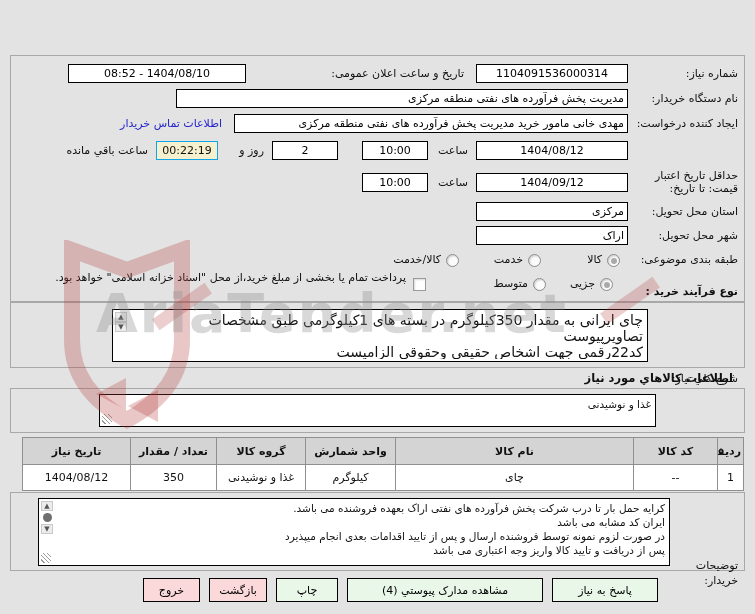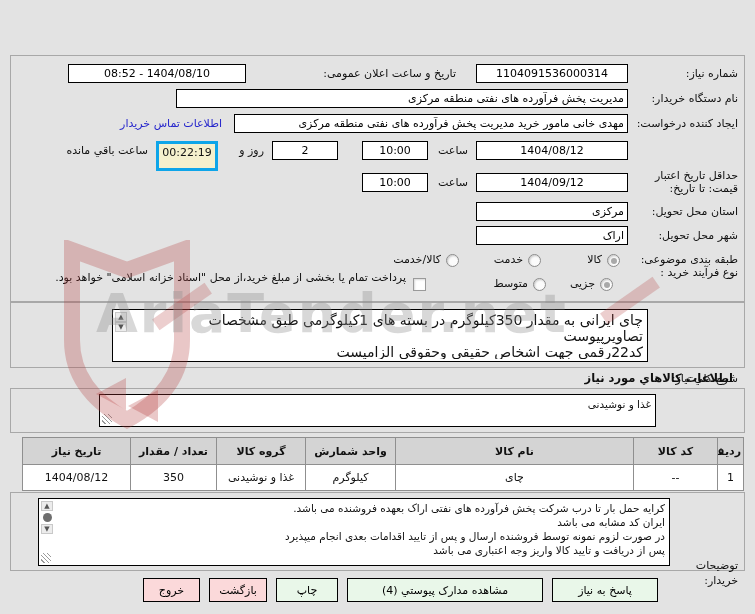--- a/index.html
+++ b/index.html
@@ -16,21 +16,21 @@
   .notes-panel{top:492px;height:79px;}
 
   .lbl{position:absolute;text-align:right;color:#101010;line-height:13px;white-space:nowrap;}
   .lbl.wrap{white-space:normal;}
   .bold{font-weight:normal;margin-top:43px;}
 
   .field{position:absolute;height:19px;border:1px solid #000;background:#fff;font:11px "DejaVu Sans",sans-serif;
     box-sizing:border-box;padding:0 3px;direction:rtl;}
   .center{text-align:center;}
   .rightal{text-align:right;}
-  .countdown{position:absolute;height:30px;box-sizing:border-box;border:3px solid #0ea5e9;background:#f5f0cd;
+  .countdown{position:absolute;height:19px;box-sizing:border-box;border:1px solid #0ea5e9;background:#f5f0cd;
     text-align:center;line-height:17px;font-size:11px;}
 
   .link{position:absolute;color:#2626cc;cursor:pointer;white-space:nowrap;}
 
   .radio{position:absolute;width:11px;height:11px;border-radius:50%;border:1px solid #8b8b8b;background:#fbfbfb;
     box-shadow:inset 1px 1px 2px rgba(0,0,0,.2);}
   .radio.on::after{content:"";position:absolute;left:2.5px;top:2.5px;right:2.5px;bottom:2.5px;border-radius:50%;background:#a9a9a9;}
   .checkbox{position:absolute;width:11px;height:11px;border:1px solid #9a9a9a;background:#fff;box-shadow:inset 1px 1px 2px rgba(0,0,0,.15);}
 
   .textbox{position:absolute;background:#fff;border:1px solid #000;box-sizing:border-box;direction:rtl;}
@@ -68,21 +68,21 @@
 </head>
 <body>
 
 <div class="screen">
 
 
   <div class="panel main-panel">
 
     <div class="lbl" style="top:11px;right:6px;">شماره نیاز:</div>
     <input class="field center" style="top: 8px; right: 116px; width: 152px;" readonly="" value="1104091536000314">
-    <div class="lbl" style="top:11px;right:288px;">تاریخ و ساعت اعلان عمومی:</div>
+    <div class="lbl" style="top:11px;right:280px;">تاریخ و ساعت اعلان عمومی:</div>
     <input class="field center" style="top: 8px; right: 498px; width: 178px;" readonly="" value="1404/08/10 - 08:52">
 
     <div class="lbl" style="top:36px;right:6px;">نام دستگاه خریدار:</div>
     <input class="field rightal" style="top: 33px; right: 116px; width: 452px;" readonly="" value="مدیریت پخش فرآورده های نفتی منطقه مرکزی">
 
     <div class="lbl" style="top:61px;right:6px;">ایجاد کننده درخواست:</div>
     <input class="field rightal" style="top: 58px; right: 116px; width: 394px;" readonly="" value="مهدی خانی مامور خرید مدیریت پخش فرآورده های نفتی منطقه مرکزی">
     <div class="link" style="top:61px;right:522px;">اطلاعات تماس خریدار</div>
 
     <input class="field center" style="top: 85px; right: 116px; width: 152px;" readonly="" value="1404/08/12">
@@ -105,21 +105,21 @@
     <input class="field rightal" style="top: 170px; right: 116px; width: 152px;" readonly="" value="اراک">
 
     <div class="lbl" style="top:197px;right:6px;">طبقه بندی موضوعی:</div>
     <span class="radio on" style="top:198px;right:124px;"></span>
     <div class="lbl" style="top:197px;right:142px;">کالا</div>
     <span class="radio" style="top:198px;right:203px;"></span>
     <div class="lbl" style="top:197px;right:221px;">خدمت</div>
     <span class="radio" style="top:198px;right:285px;"></span>
     <div class="lbl" style="top:197px;right:303px;">کالا/خدمت</div>
 
-    <div class="lbl" style="top:210px;right:6px;">نوع فرآیند خرید :</div>
+    <div class="lbl" style="top:229px;right:6px;font-weight:bold;">نوع فرآیند خرید :</div>
     <span class="radio on" style="top:222px;right:131px;"></span>
     <div class="lbl" style="top:221px;right:149px;">جزیی</div>
     <span class="radio" style="top:222px;right:198px;"></span>
     <div class="lbl" style="top:221px;right:216px;">متوسط</div>
     <span class="checkbox" style="top:222px;right:318px;"></span>
     <div class="lbl" style="top:215px;right:338px;">پرداخت تمام یا بخشی از مبلغ خرید،از محل "اسناد خزانه اسلامی" خواهد بود.</div>
   </div>
 
   <div class="panel desc-panel">
     <div class="lbl bold" style="top:26px;right:6px;">شرح کلي نیاز:</div>

